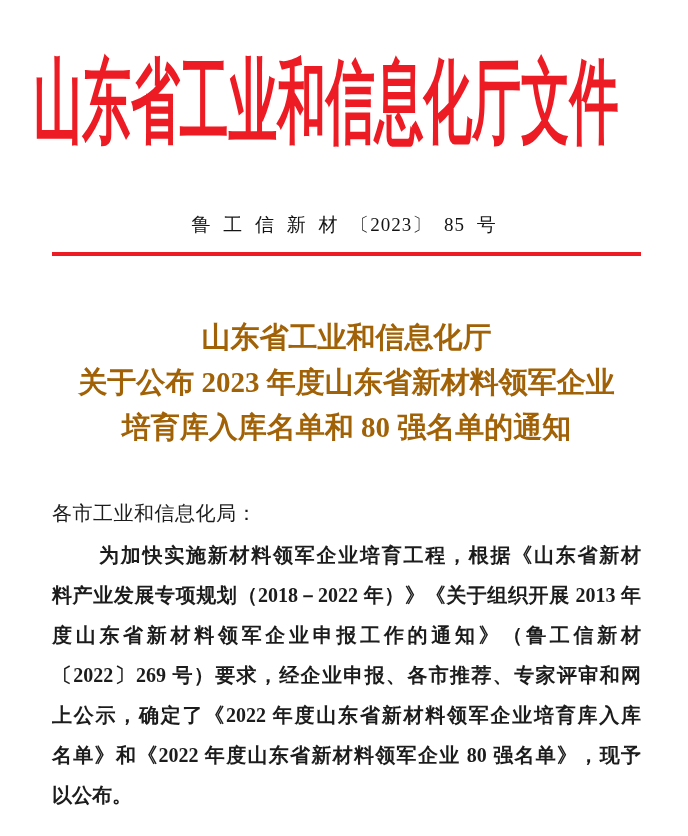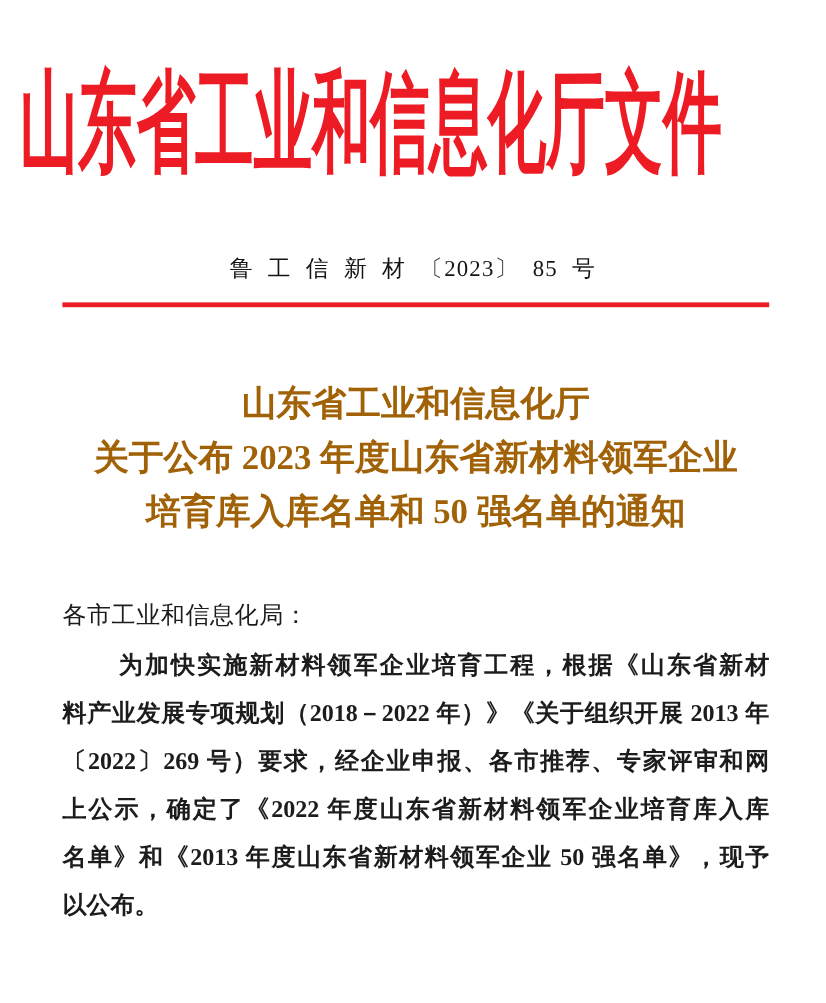--- a/index.html
+++ b/index.html
@@ -10,21 +10,21 @@
   .page{
     position:relative;
     width:688px;height:836px;
     background:#ffffff;
     overflow:hidden;
     font-family:"Liberation Serif","DejaVu Serif",serif;
     color:var(--ink);
   }
   
   .masthead{
-    position:absolute;top:44px;left:0;width:618px;height:116px;
+    position:absolute;top:44px;left:17px;width:618px;height:116px;
     display:flex;justify-content:center;align-items:center;
   }
   .masthead-text{
     font-size:92px;line-height:1;font-weight:700;
     color:var(--red);white-space:nowrap;
     transform:scaleX(0.53);transform-origin:center center;
     letter-spacing:0;
   }
   
   .doc-number{
@@ -77,27 +77,28 @@
     <div class="masthead-text">山东省工业和信息化厅文件</div>
   </div>
 
   <div class="doc-number">鲁 工 信 新 材 〔2023〕 85 号</div>
 
   <div class="red-rule"></div>
 
   <div class="notice-title">
     <div>山东省工业和信息化厅</div>
     <div>关于公布 2023 年度山东省新材料领军企业</div>
-    <div>培育库入库名单和 50 强名单的通知</div>
+    <div>培育库入库名单和 80 强名单的通知</div>
   </div>
 
   <div class="salutation">各市工业和信息化局：</div>
 
   <div class="paragraph">
     <div class="body-line justify indent">为加快实施新材料领军企业培育工程，根据《山东省新材</div>
     <div class="body-line justify">料产业发展专项规划（2018－2022 年）》《关于组织开展 2013 年</div>
+    <div class="body-line justify">度山东省新材料领军企业申报工作的通知》（鲁工信新材</div>
     <div class="body-line justify">〔2022〕269 号）要求，经企业申报、各市推荐、专家评审和网</div>
     <div class="body-line justify">上公示，确定了《2022 年度山东省新材料领军企业培育库入库</div>
-    <div class="body-line justify">名单》和《2013 年度山东省新材料领军企业 50 强名单》，现予</div>
+    <div class="body-line justify">名单》和《2022 年度山东省新材料领军企业 80 强名单》，现予</div>
     <div class="body-line plain">以公布。</div>
   </div>
 
 </div>
 
 </body></html>

